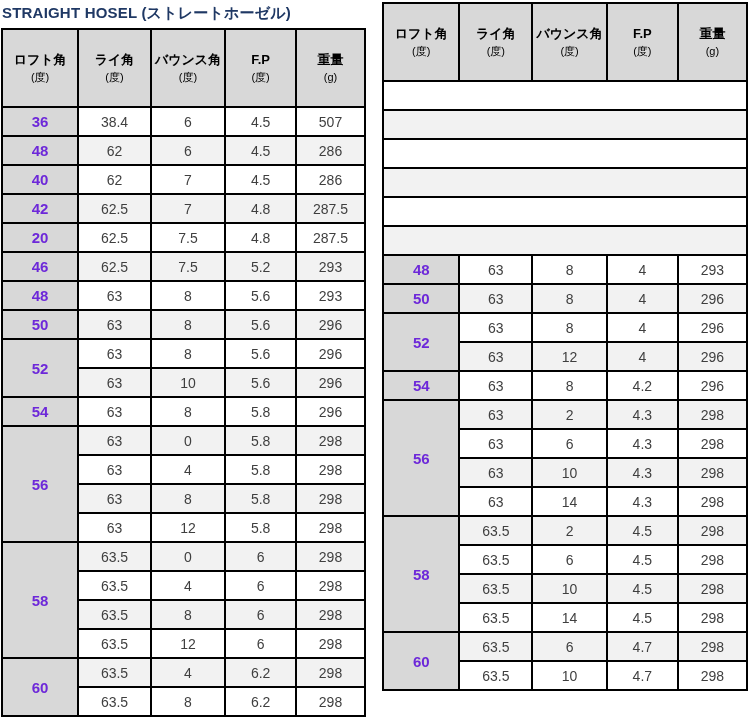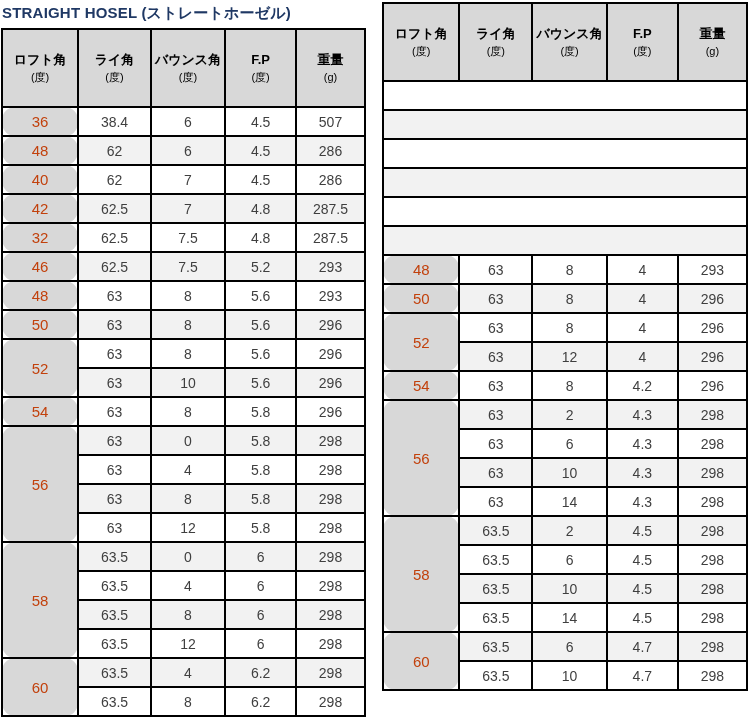--- a/index.html
+++ b/index.html
@@ -63,24 +63,23 @@
     vertical-align: middle;
     font-size: 14px;
     color: #3f3f3f;
     background: #ffffff;
     overflow: hidden;
   }
   table.spec tr.alt td { background: #f2f2f2; }
 
   table.spec td.loft {
     background: #d8d8d8 !important;
-    font-weight: normal;
-    color: #c2410c;
+    font-weight: bold;
+    color: #6d28d9;
     font-size: 15px;
-    border-radius: 13px;
   }
   
   table.spec tr.sub td { border-top: 1px solid #404040; }
 
   table.spec td.empty { background: #ffffff; }
   table.spec tr.alt td.empty { background: #f2f2f2; }
 </style>
 </head>
 <body>
 
@@ -143,21 +142,21 @@
             <td>286</td>
           </tr>
           <tr class="alt">
             <td class="loft" rowspan="1">42</td>
             <td>62.5</td>
             <td>7</td>
             <td>4.8</td>
             <td>287.5</td>
           </tr>
           <tr>
-            <td class="loft" rowspan="1">32</td>
+            <td class="loft" rowspan="1">20</td>
             <td>62.5</td>
             <td>7.5</td>
             <td>4.8</td>
             <td>287.5</td>
           </tr>
           <tr class="alt">
             <td class="loft" rowspan="1">46</td>
             <td>62.5</td>
             <td>7.5</td>
             <td>5.2</td>

